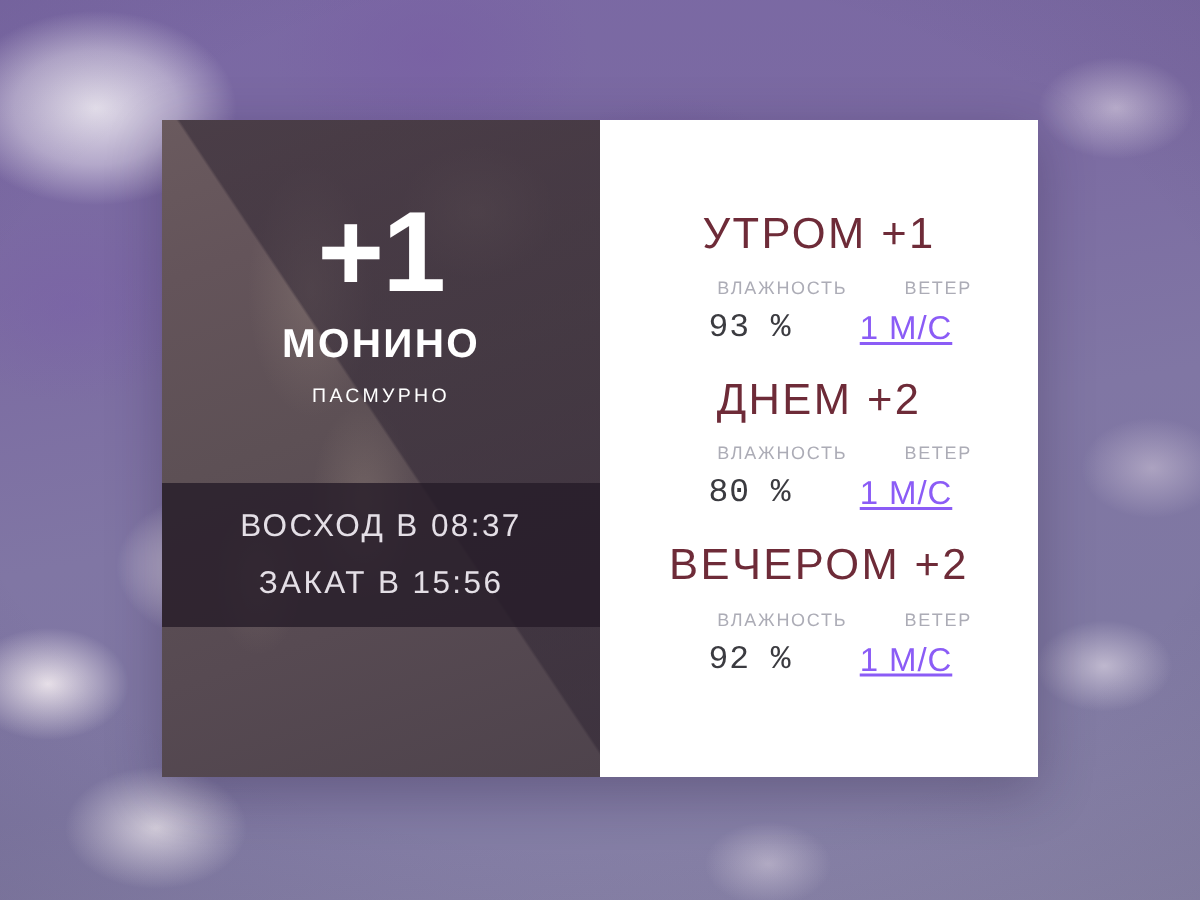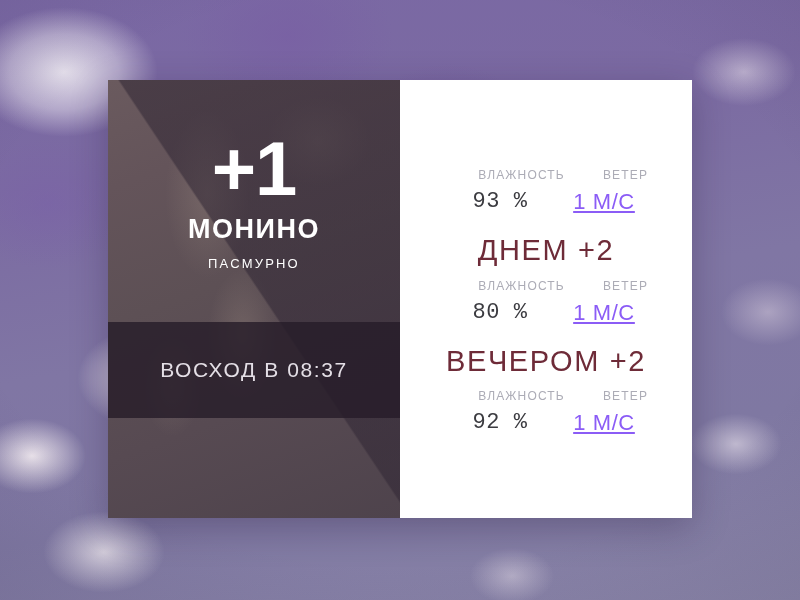--- a/index.html
+++ b/index.html
@@ -217,27 +217,29 @@
     <div id="photo-diagonal-overlay"></div>
 
     <div id="current-summary">
       <div id="current-temp">+1</div>
       <div id="city-name">МОНИНО</div>
       <div id="condition-text">ПАСМУРНО</div>
     </div>
 
     <div id="sun-times-band">
       <div class="sun-time-line">ВОСХОД В 08:37</div>
+      <div class="sun-time-line">ЗАКАТ В 15:56</div>
     </div>
 
   </div>
 
   <div id="forecast-panel">
 
     <div class="forecast-block">
+      <div class="forecast-title">УТРОМ +1</div>
       <div class="metrics-row">
         <div class="metric-cell">
           <div class="metric-label">ВЛАЖНОСТЬ</div>
           <div class="metric-value humidity">93 %</div>
         </div>
         <div class="metric-cell">
           <div class="metric-label">ВЕТЕР</div>
           <div class="metric-value wind">1 М/С</div>
         </div>
       </div>

